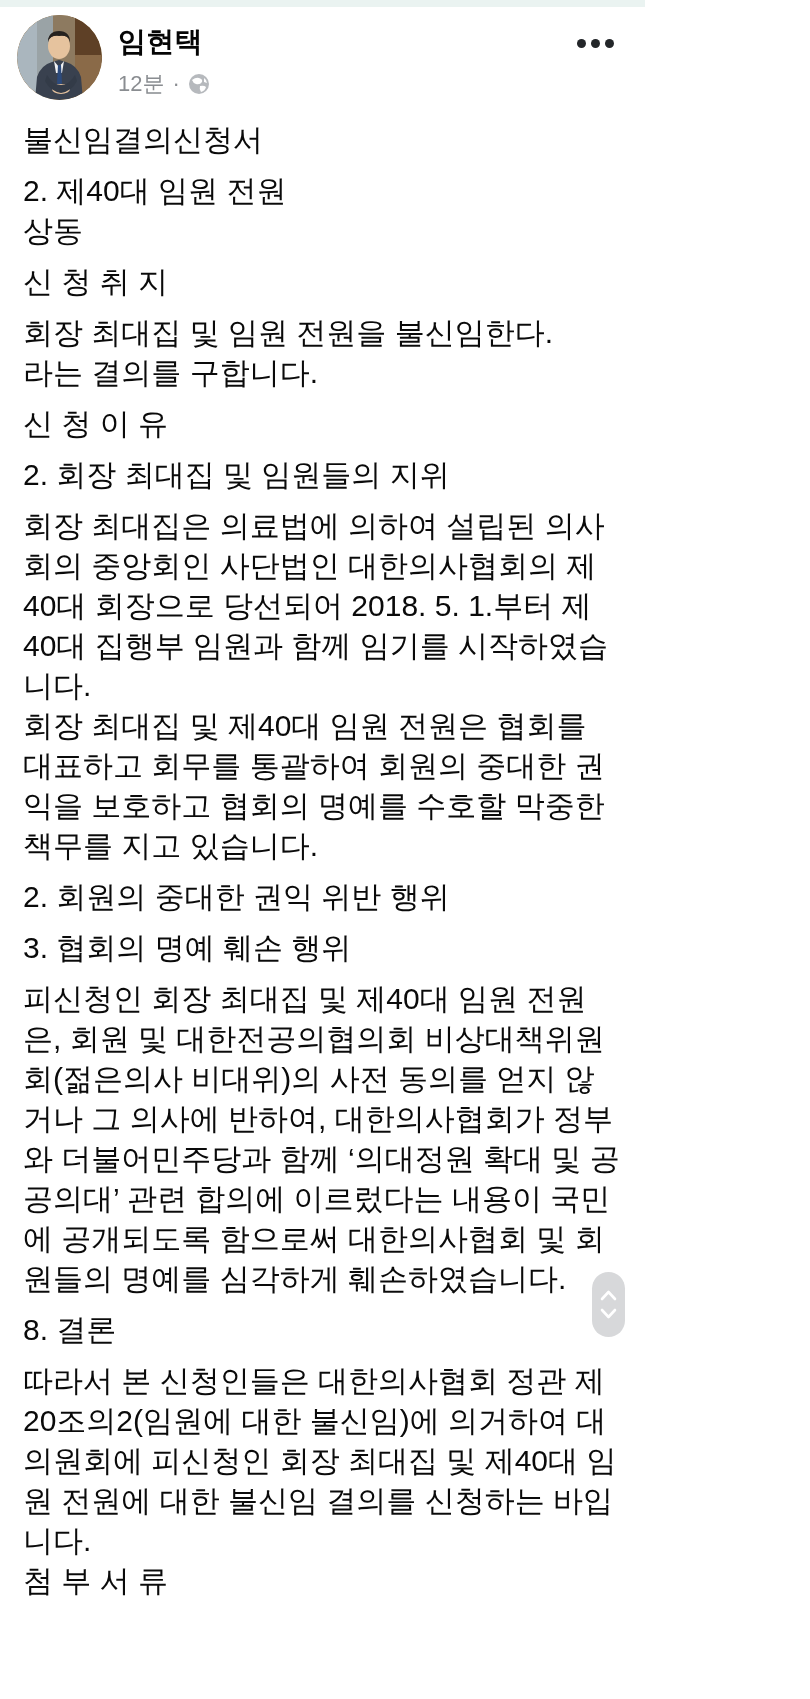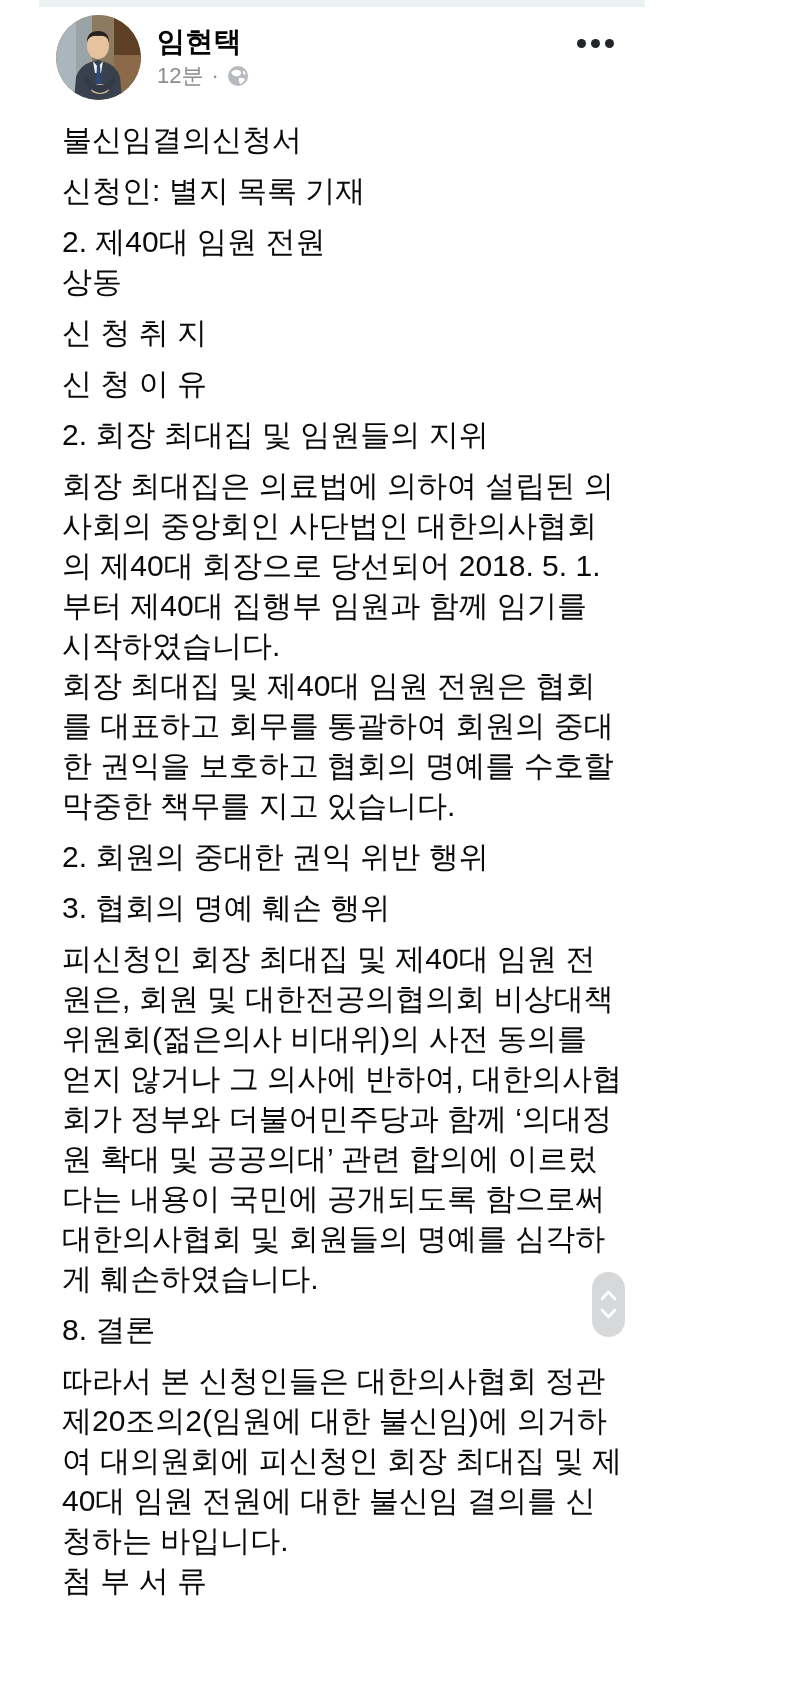--- a/index.html
+++ b/index.html
@@ -4,34 +4,33 @@
 <style>
   * { margin:0; padding:0; box-sizing:border-box; }
   html,body { background:#ffffff; }
   .screen {
     position:relative;
     width:645px; height:1699px;
     background:#ffffff;
     overflow:hidden;
     font-family:"Liberation Sans", sans-serif;
     color:#0a0a0a;
-    padding-left:39px;
   }
   .top-strip { width:100%; height:7px; background:#eaf3f1; }
 
   
   .post-header { position:relative; display:flex; align-items:flex-start; padding:8px 18px 0 17px; }
   .avatar {
     width:85px; height:85px; border-radius:50%;
     overflow:hidden; flex:0 0 auto; background:#a8906c;
   }
   .avatar svg { display:block; width:85px; height:85px; }
   .header-text { margin-left:16px; padding-top:8px; }
   .author-name { font-size:28px; font-weight:700; color:#050505; letter-spacing:0.3px; }
-  .meta-row { margin-top:0; display:flex; align-items:center; gap:8px; font-size:22px; color:#8a8d91; }
+  .meta-row { margin-top:8px; display:flex; align-items:center; gap:8px; font-size:22px; color:#8a8d91; }
   .globe-icon svg { display:block; width:22px; height:22px; }
   .more-button { position:absolute; right:27px; top:28px; display:flex; gap:5px; cursor:pointer; padding:4px; }
   .more-button .dot { width:9px; height:9px; border-radius:50%; background:#232629; }
 
   
   .post-text {
     padding:9px 18px 0 19px;
     font-size:30px;
     line-height:40px;
     color:#0a0a0a;
@@ -109,23 +108,23 @@
     </div>
     <div class="more-button">
       <span class="dot"></span>
       <span class="dot"></span>
       <span class="dot"></span>
     </div>
   </header>
 
   <main class="post-text">
       <p class="para">불신임결의신청서</p>
-      <p class="para">신청인: 별지 목록 기재</p>
       <p class="para">2. 제40대 임원 전원<br>상동</p>
       <p class="para">신 청 취 지</p>
+      <p class="para">회장 최대집 및 임원 전원을 불신임한다.<br>라는 결의를 구합니다.</p>
       <p class="para">신 청 이 유</p>
       <p class="para">2. 회장 최대집 및 임원들의 지위</p>
       <p class="para">회장 최대집은 의료법에 의하여 설립된 의사회의 중앙회인 사단법인 대한의사협회의 제40대 회장으로 당선되어 2018. 5. 1.부터 제40대 집행부 임원과 함께 임기를 시작하였습니다.<br>회장 최대집 및 제40대 임원 전원은 협회를 대표하고 회무를 통괄하여 회원의 중대한 권익을 보호하고 협회의 명예를 수호할 막중한 책무를 지고 있습니다.</p>
       <p class="para">2. 회원의 중대한 권익 위반 행위</p>
       <p class="para">3. 협회의 명예 훼손 행위</p>
       <p class="para">피신청인 회장 최대집 및 제40대 임원 전원은, 회원 및 대한전공의협의회 비상대책위원회(젊은의사 비대위)의 사전 동의를 얻지 않거나 그 의사에 반하여, 대한의사협회가 정부와 더불어민주당과 함께 ‘의대정원 확대 및 공공의대’ 관련 합의에 이르렀다는 내용이 국민에 공개되도록 함으로써 대한의사협회 및 회원들의 명예를 심각하게 훼손하였습니다.</p>
       <p class="para">8. 결론</p>
       <p class="para">따라서 본 신청인들은 대한의사협회 정관 제20조의2(임원에 대한 불신임)에 의거하여 대의원회에 피신청인 회장 최대집 및 제40대 임원 전원에 대한 불신임 결의를 신청하는 바입니다.<br>첨 부 서 류</p>
     </main>
 

